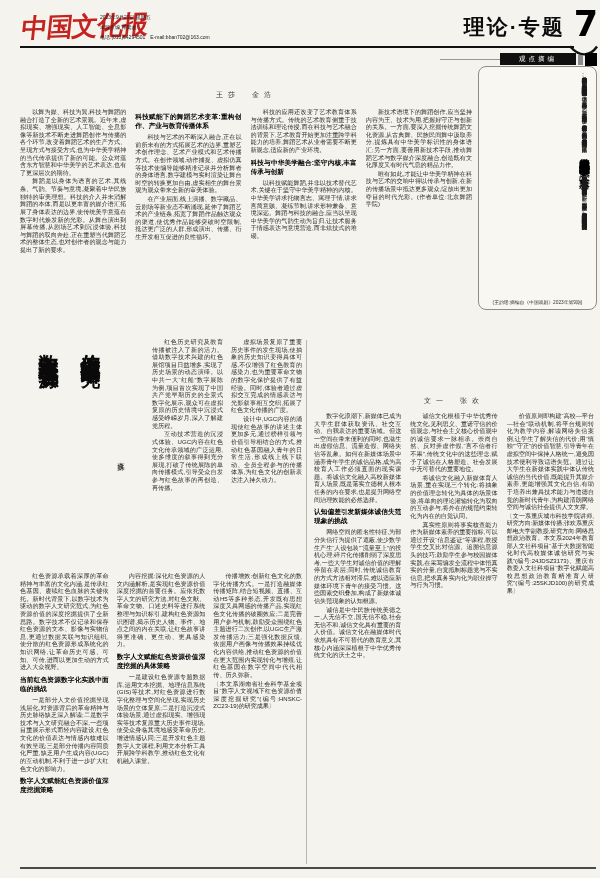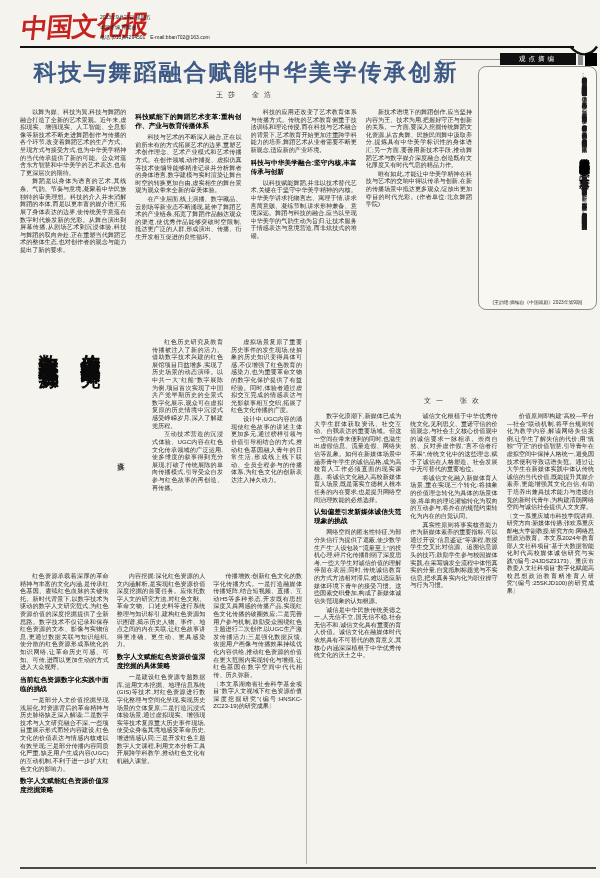--- a/index.html
+++ b/index.html
@@ -61,20 +61,24 @@
 <body>
 
 <div id="page">
 
   <div class="masthead" style="color: rgb(196, 35, 31);">中国文化报</div>
   <div class="header-info">
     <div>2023年9月29日 星期五</div>
     <div>本版责编 谭繁鑫</div>
     <div>电话:(010)64294501　E-mail:bban702@163.com</div>
   </div>
+  <div class="section-wrap">
+    <div class="section-title">理论·专题</div>
+    <div class="page-num">7</div>
+  </div>
   <div class="head-rule"></div>
   <svg class="swoosh" width="28" height="14" viewBox="0 0 28 14">
     <path d="M0,1.2 C9,12 20,12 27,1.5" fill="none" stroke="#111" stroke-width="2.4"></path>
   </svg>
 
   <div class="digest-row">
     <div class="digest-hairline"></div>
     <div class="digest-badge" style="background: rgb(16, 16, 16);">观点摘编</div>
     <div class="digest-shade"></div>
     <div class="digest-square"></div>
@@ -82,21 +86,20 @@
 
   <div class="opinion-box">
     <div class="v-area">
       <span>曲牌体这种独特的戏曲艺术形态,是传统文化的结晶。如今许多地方剧种传承乏力,不少已被纳入非物质文化遗产保护名录,有的剧种生存发展面临困境,一些珍稀剧种甚至濒临消亡,严重影响着曲牌体剧种的整体性保护和发展。怎么继承、怎么发展,不是单纯的“突破、求新”,一旦丢掉根基,迷失方向,剧种也许就“传承不下去”了。发展是要在传统的基础上去发展,去芜存菁、去伪存真,而不是剧种的异化。它是需要契合曲牌体剧种的音乐特点与艺术形态规律,科学地加以运用,使其万变不离其宗、推陈出新。</span>
       <span class="v-title">继承发展曲牌体剧种不能单纯「突破、求新」</span>
       <span>这才是曲牌体剧种保护与发展的关键。现代观众审美趣味的变化,也要求剧目创作在坚守本体的同时贴近时代,正如有论者在《关于戏曲音乐发展问题的思考》一文中提到的:“戏曲唱腔的旋律首先要保留曲牌体的基因,对创作者的功力是极大考验,唱腔要好听、耐听、耐唱,只有不忘本源,才能发展未来。”当前,更需处理好曲牌体剧种保护与创新的关系,加大对曲牌体剧种的扶持力度,完善人才培养机制,因应时代需求营造良好生态,多方共同推动曲牌体剧种的整理和推广,如此,每一个古老剧种才能在当代焕发生机,实现真正意义上的传承与发展。</span>
     </div>
     <div class="v-source">(王韵瑶:摘编自《中国戏剧》2023年第9期)</div>
   </div>
 
-  <div class="main-title" style="color: rgb(61, 90, 134);">科技与舞蹈融合赋能中华美学传承创新</div>
   <div class="main-byline">王莎　金浩</div>
   <div class="main-cols">
     <div class="ncol">
         <p class="col-para">以舞为媒、科技为翼,科技与舞蹈的融合打造了全新的艺术景观。近年来,虚拟现实、增强现实、人工智能、全息影像等新技术不断走进舞蹈创作与传播的各个环节,改变着舞蹈艺术的生产方式、呈现方式与接受方式,也为中华美学精神的当代传承提供了新的可能。公众对蕴含东方智慧和中华美学的艺术表达,也有了更深层次的期待。</p>
         <p class="col-para">舞蹈是以身体为语言的艺术,其线条、气韵、节奏与意境,凝聚着中华民族独特的审美理想。科技的介入并未消解舞蹈的本体,而是以更丰富的媒介语汇拓展了身体表达的边界,使传统美学意蕴在数字时代焕发新的光彩。从舞台演出到屏幕传播,从剧场艺术到沉浸体验,科技与舞蹈的双向奔赴,正在重塑当代舞蹈艺术的整体生态,也对创作者的观念与能力提出了新的要求。</p>
       </div>
     <div class="ncol">
         <h4 class="col-heading">科技赋能下的舞蹈艺术变革:重构创作、产业与教育传播体系</h4>
         <p class="col-para">科技与艺术的不断深入融合,正在以前所未有的方式拓展艺术的边界,重塑艺术创作理念、艺术产业模式和艺术传播方式。在创作领域,动作捕捉、虚拟仿真等技术使编导能够精准记录并分析舞者的身体语言,数字建模与实时渲染让舞台时空的转换更加自由,虚实相生的舞台景观为观众带来全新的审美体验。</p>
         <p class="col-para">在产业层面,线上演播、数字藏品、云剧场等新业态不断涌现,延伸了舞蹈艺术的产业链条,拓宽了舞蹈作品触达观众的渠道,使优秀作品能够突破时空限制,抵达更广泛的人群,形成演出、传播、衍生开发相互促进的良性循环。</p>

